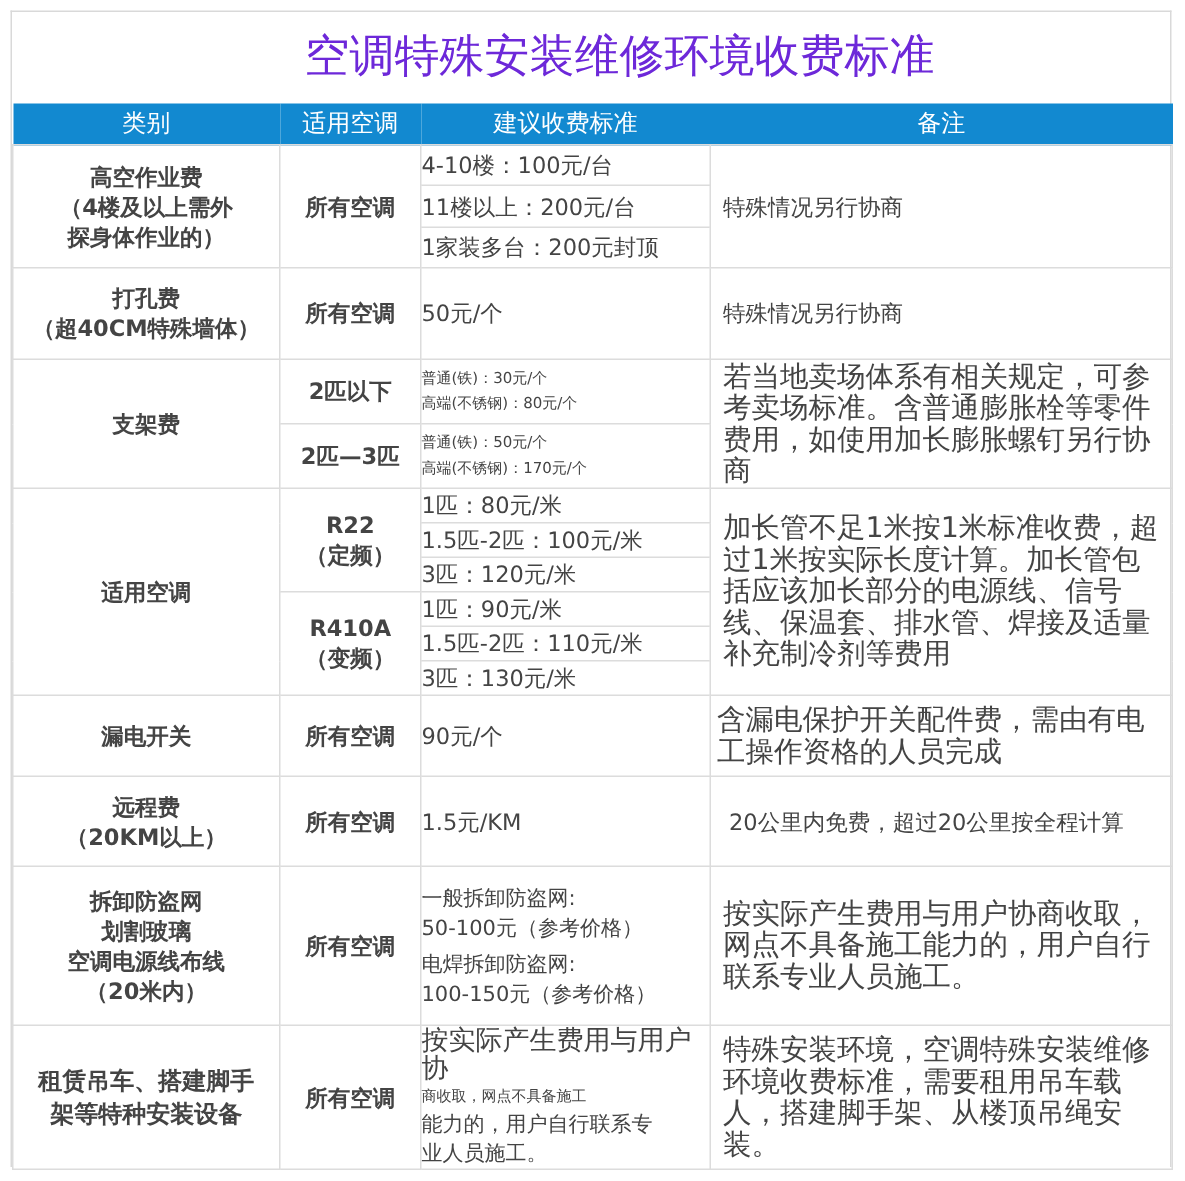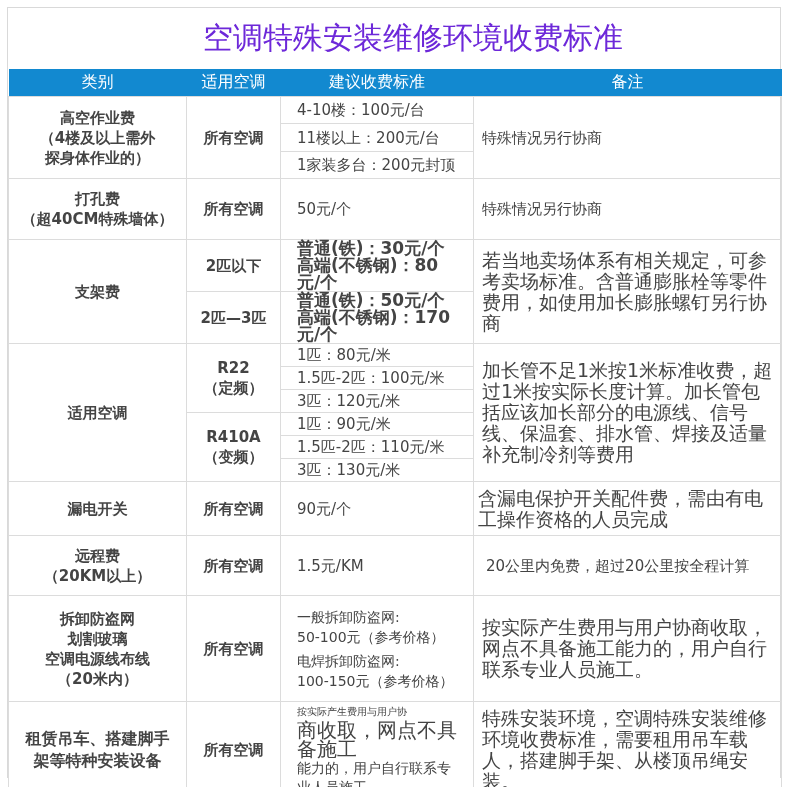--- a/index.html
+++ b/index.html
@@ -4,22 +4,22 @@
 <style>
   html, body { margin: 0; padding: 0; background: #ffffff; }
   body { width: 790px; height: 787px; position: relative; font-family: "DejaVu Sans", "Liberation Sans", sans-serif; color: #444; overflow: hidden; }
   .frame { position: absolute; left: 7px; top: 7px; width: 774px; height: 771px; border: 1px solid #d9d9d9; border-bottom: none; box-sizing: border-box; }
   .title { position: absolute; left: 0; top: 7px; width: 790px; height: 62px; line-height: 62px; text-align: center; font-size: 30px; color: #6d28d9; letter-spacing: 0; margin-left: 18px; }
   table { position: absolute; left: 8px; top: 69px; width: 773px; border-collapse: collapse; table-layout: fixed; font-size: 15px; }
   th { background: #1289d0; color: #fff; font-weight: normal; font-size: 16px; height: 27px; padding: 0; text-align: center; border: none; font-family: Liberation Serif, serif; }
   td { border: 1px solid #dcdcdc; padding: 0 8px; color: #444; line-height: 20px; vertical-align: middle; }
   td.c { text-align: center; font-weight: bold; }
   td.l { text-align: left; }
-  td.sub { padding: 0 16px; height: 26px; }
-  .small { font-size: 17px; line-height: 17px; font-weight: bold; }
+  td.sub { padding: 0 0; height: 26px; }
+  .small { font-size: 10px; line-height: 17px; }
   .note { font-size: 19px; line-height: 21px; }
 </style>
 </head>
 <body>
 
 <div class="frame"></div>
 <div class="title">空调特殊安装维修环境收费标准</div>
 
 <table>
   <colgroup>
@@ -145,21 +145,21 @@
       <td class="l note">按实际产生费用与用户协商收取，网点不具备施工能力的，用户自行联系专业人员施工。</td>
     </tr>
 
     <tr>
       <td class="c" style="height:90px;font-size:16px;line-height:22px">
         <div>租赁吊车、搭建脚手</div>
         <div>架等特种安装设备</div>
       </td>
       <td class="c">所有空调</td>
       <td class="l sub">
-        <div style="font-size:10px;line-height:19px">按实际产生费用与用户协</div>
-        <div style="font-size:20px;line-height:19px">商收取，网点不具备施工</div>
+        <div style="font-size:18px;line-height:19px">按实际产生费用与用户协</div>
+        <div style="font-size:10px;line-height:19px">商收取，网点不具备施工</div>
         <div style="font-size:14px;line-height:19px">能力的，用户自行联系专</div>
         <div style="font-size:14px;line-height:19px">业人员施工。</div>
       </td>
       <td class="l note">特殊安装环境，空调特殊安装维修环境收费标准，需要租用吊车载人，搭建脚手架、从楼顶吊绳安装。</td>
     </tr>
   </tbody>
 </table>
 
 </body></html>

